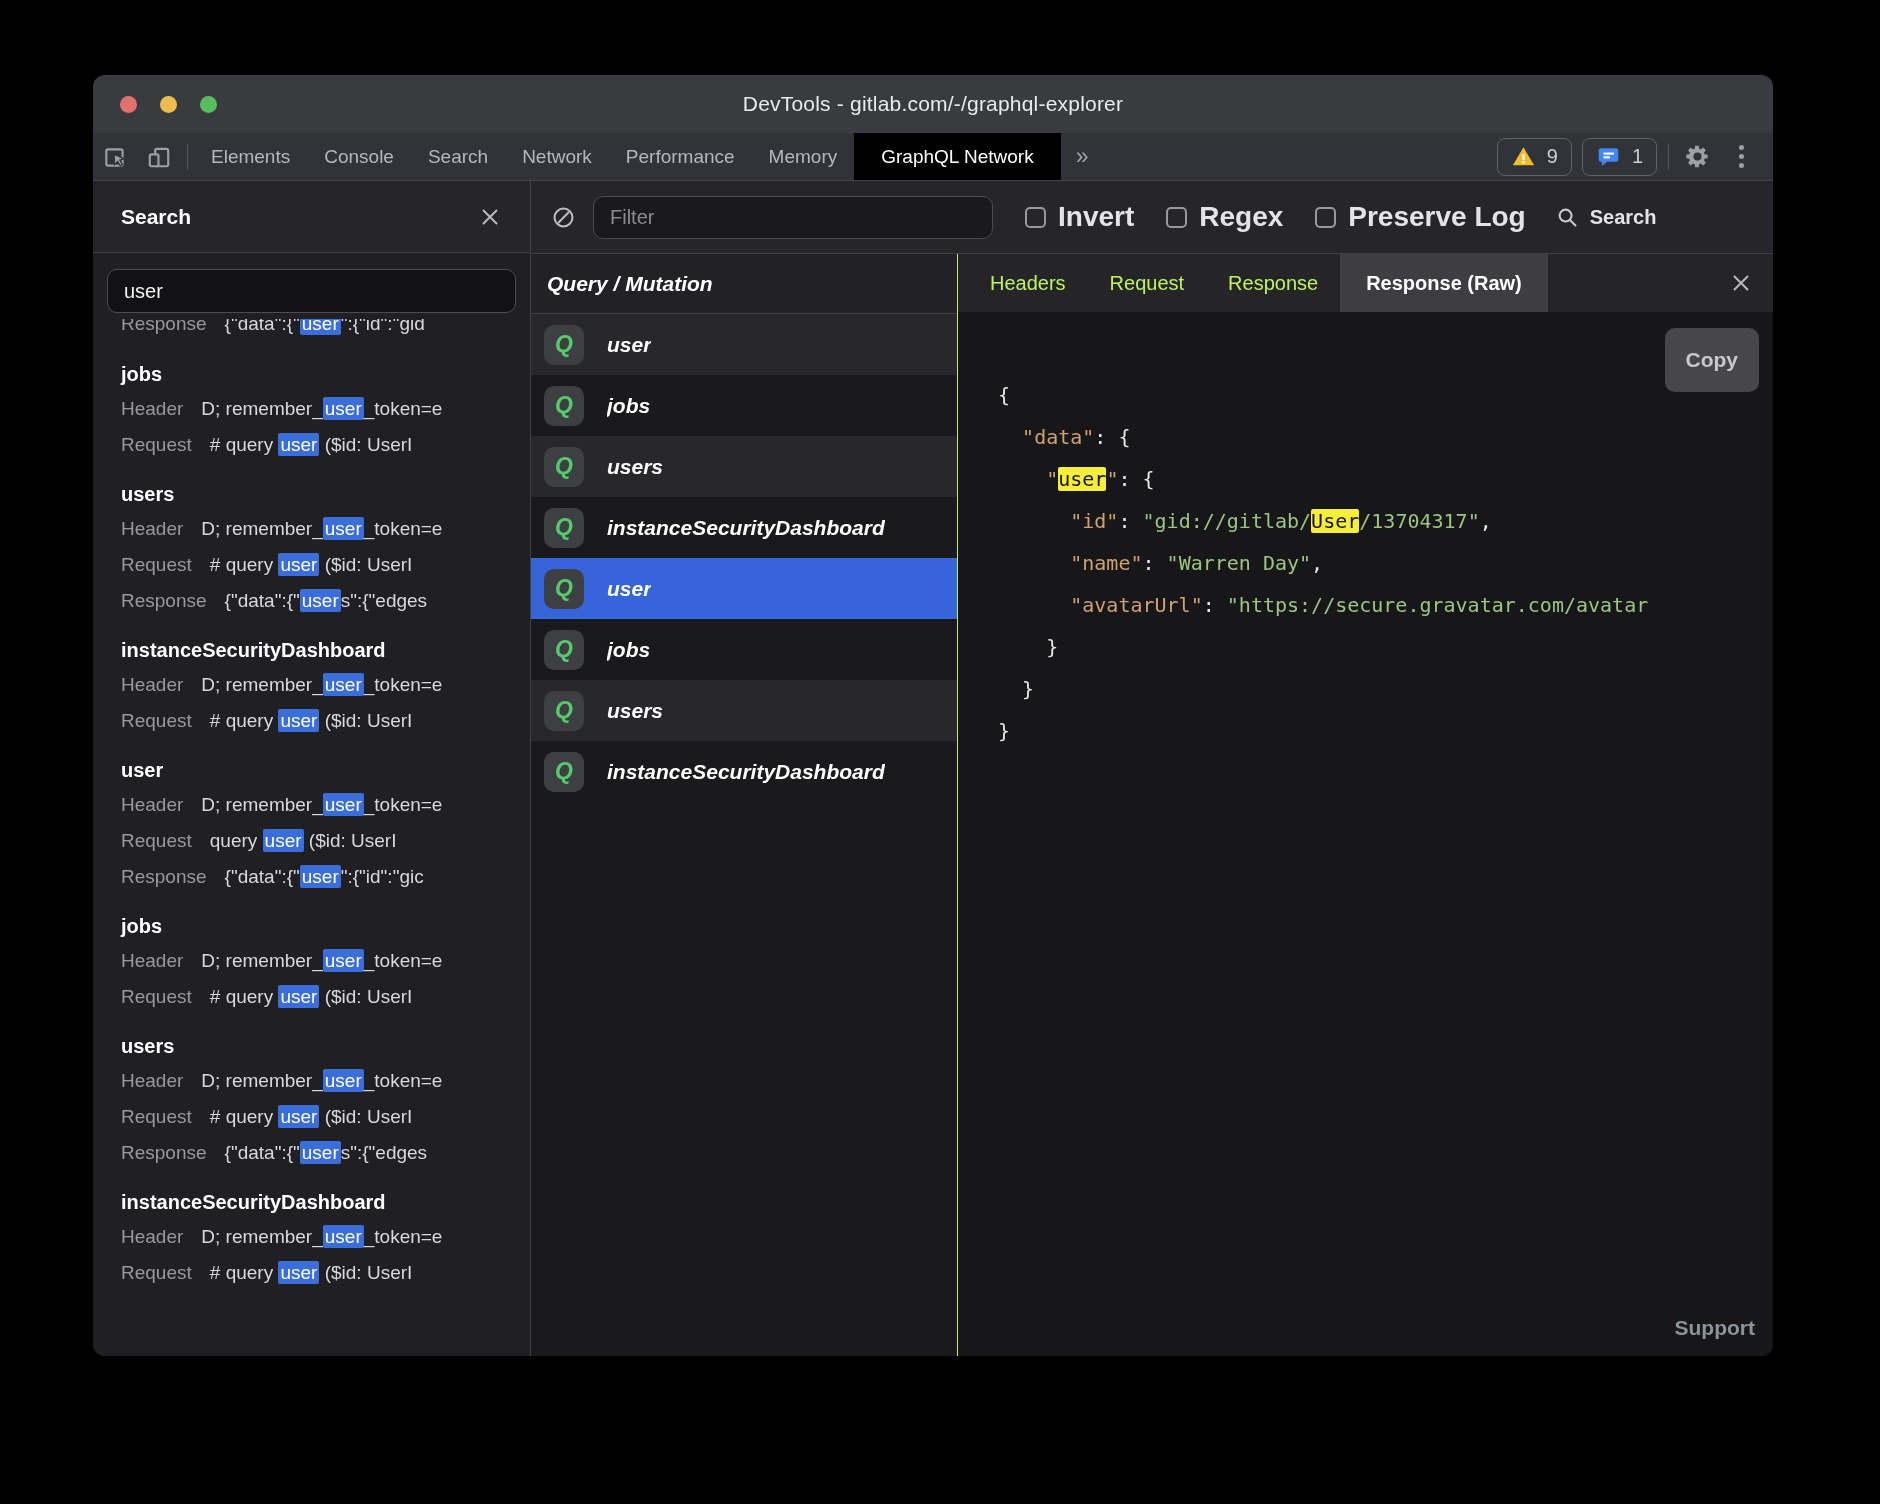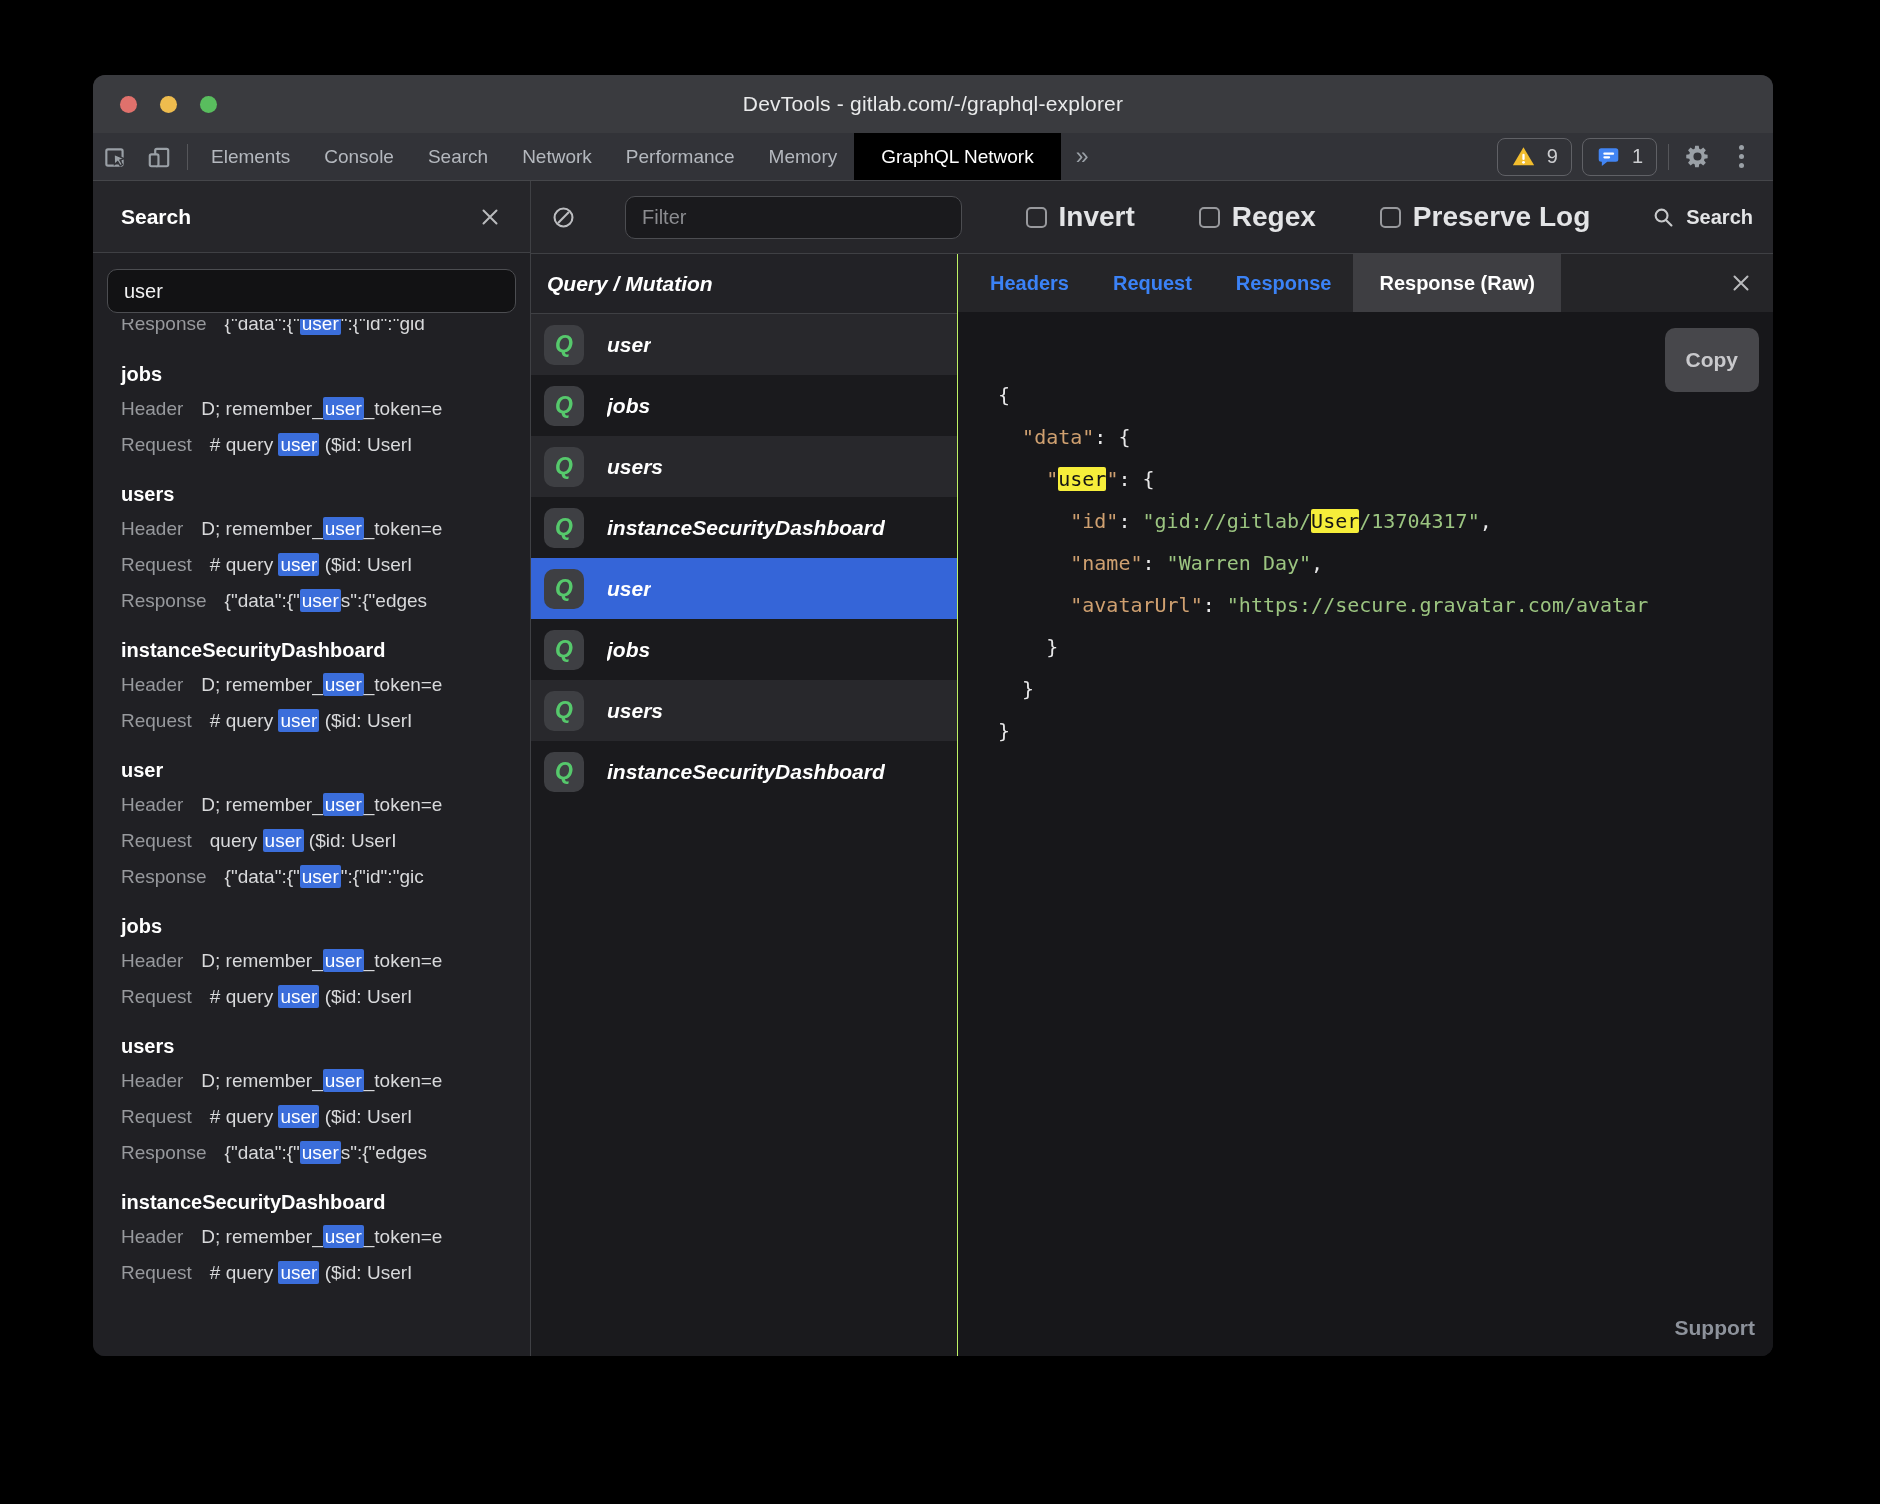--- a/index.html
+++ b/index.html
@@ -44,21 +44,21 @@
   .search-input { width:100%; height:44px; background:#121214; border:1px solid #4c4d51; border-radius:10px; color:#f2f2f3; font-size:20px; padding:0 16px; outline:none; font-family:inherit; }
   .clipped-row { height:24px; overflow:hidden; margin-top:6px; position:relative; }
   .clipped-row .result-row { position:relative; top:-13px; }
   .result-section { margin-top:15px; }
   .result-heading { color:#fff; font-size:20px; font-weight:700; line-height:33px; padding-left:14px; white-space:nowrap; }
   .result-row { line-height:36px; font-size:19px; white-space:nowrap; overflow:hidden; padding-left:14px; color:#d8d9db; }
   .row-label { color:#97999d; margin-right:18px; }
   .seg.hl { background:#3b6edb; color:#fff; border-radius:2px; padding:1px 2px; }
   
   .right-col { flex:1; display:flex; flex-direction:column; min-width:0; }
-  .filter-row { height:73px; flex:none; background:#26262a; border-bottom:1px solid #3f4044; display:flex; align-items:center; padding:0 20px;gap:32px; }
+  .filter-row { height:73px; flex:none; background:#26262a; border-bottom:1px solid #3f4044; display:flex; align-items:center; padding:0 20px; }
   .block-icon { color:#bcbdc0; display:flex; align-items:center; margin-right:17px; }
   .filter-input { width:400px; height:43px; background:#1a1a1d; border:1px solid #4c4d51; border-radius:10px; color:#f0f0f1; font-size:20px; padding:0 16px; outline:none; font-family:inherit; }
   .filter-input::placeholder, .search-input::placeholder { color:#8b8c90; }
   .checks { display:contents; }
   .check-item { display:flex; align-items:center; gap:12px; margin-left:32px; color:#e3e4e6; font-size:28px; font-weight:600; white-space:nowrap; }
   .cb { width:21px; height:21px; border:2px solid #98999d; border-radius:5px; flex:none; }
   .search-group { display:flex; align-items:center; gap:11px; margin-left:30px; color:#e3e4e6; font-size:20px; font-weight:600; }
   .search-group svg { color:#c9cacc; }
   .lower { flex:1; display:flex; min-height:0; }
   
@@ -67,21 +67,21 @@
   .query-row { height:61px; flex:none; display:flex; align-items:center; padding:0 13px; gap:23px; }
   #query-list .query-row:nth-child(odd) { background:#28282c; }
   #query-list .query-row:nth-child(even) { background:#1a1a1d; }
   #query-list .query-row.selected { background:#3565d8; }
   .q-badge { width:40px; height:40px; border-radius:10px; background:#3e3f43; color:#56c96c; font-weight:700; font-size:23px; display:flex; align-items:center; justify-content:center; flex:none; }
   .query-row .qlabel { color:#fff; font-size:21px; font-weight:700; white-space:nowrap; overflow:hidden; }
   
   .detail-panel { flex:1; display:flex; flex-direction:column; background:#17171a; min-width:0; }
   .detail-tabs { height:58px; flex:none; background:#252528; display:flex; align-items:stretch; padding-left:10px; }
   .dtabs-group { display:contents; }
-  .dtab { display:flex; align-items:center; padding:0 22px; color:#3b82f6; font-size:20px; font-weight:700; white-space:nowrap; }
+  .dtab { display:flex; align-items:center; padding:0 22px; color:#bef264; font-size:20px; font-weight:400; white-space:nowrap; }
   .dtab.active { background:#3e3e42; color:#fff; font-weight:700; padding:0 26px; }
   .detail-tabs .close-x { margin-left:auto; align-self:center; padding-right:20px; }
   .json-area { flex:1; position:relative; overflow:hidden; }
   .copy-btn { position:absolute; top:16px; right:14px; background:#47474b; color:#c9c9cc; font-size:21px; font-weight:600; border:none; border-radius:10px; padding:20px 21px; font-family:inherit; }
   pre.json { margin:0; padding:62px 0 0 40px; font-family:"DejaVu Sans Mono",monospace; font-size:20px; line-height:42px; white-space:pre; }
   .jp { color:#e8e8e9; } .jk { color:#cfa070; } .js { color:#9cc581; }
   .yhl { background:#f6ee3a; color:#151515; border-radius:2px; }
   .support { position:absolute; bottom:16px; right:18px; color:#8d929b; font-size:21px; font-weight:700; }
 </style>
 </head>

